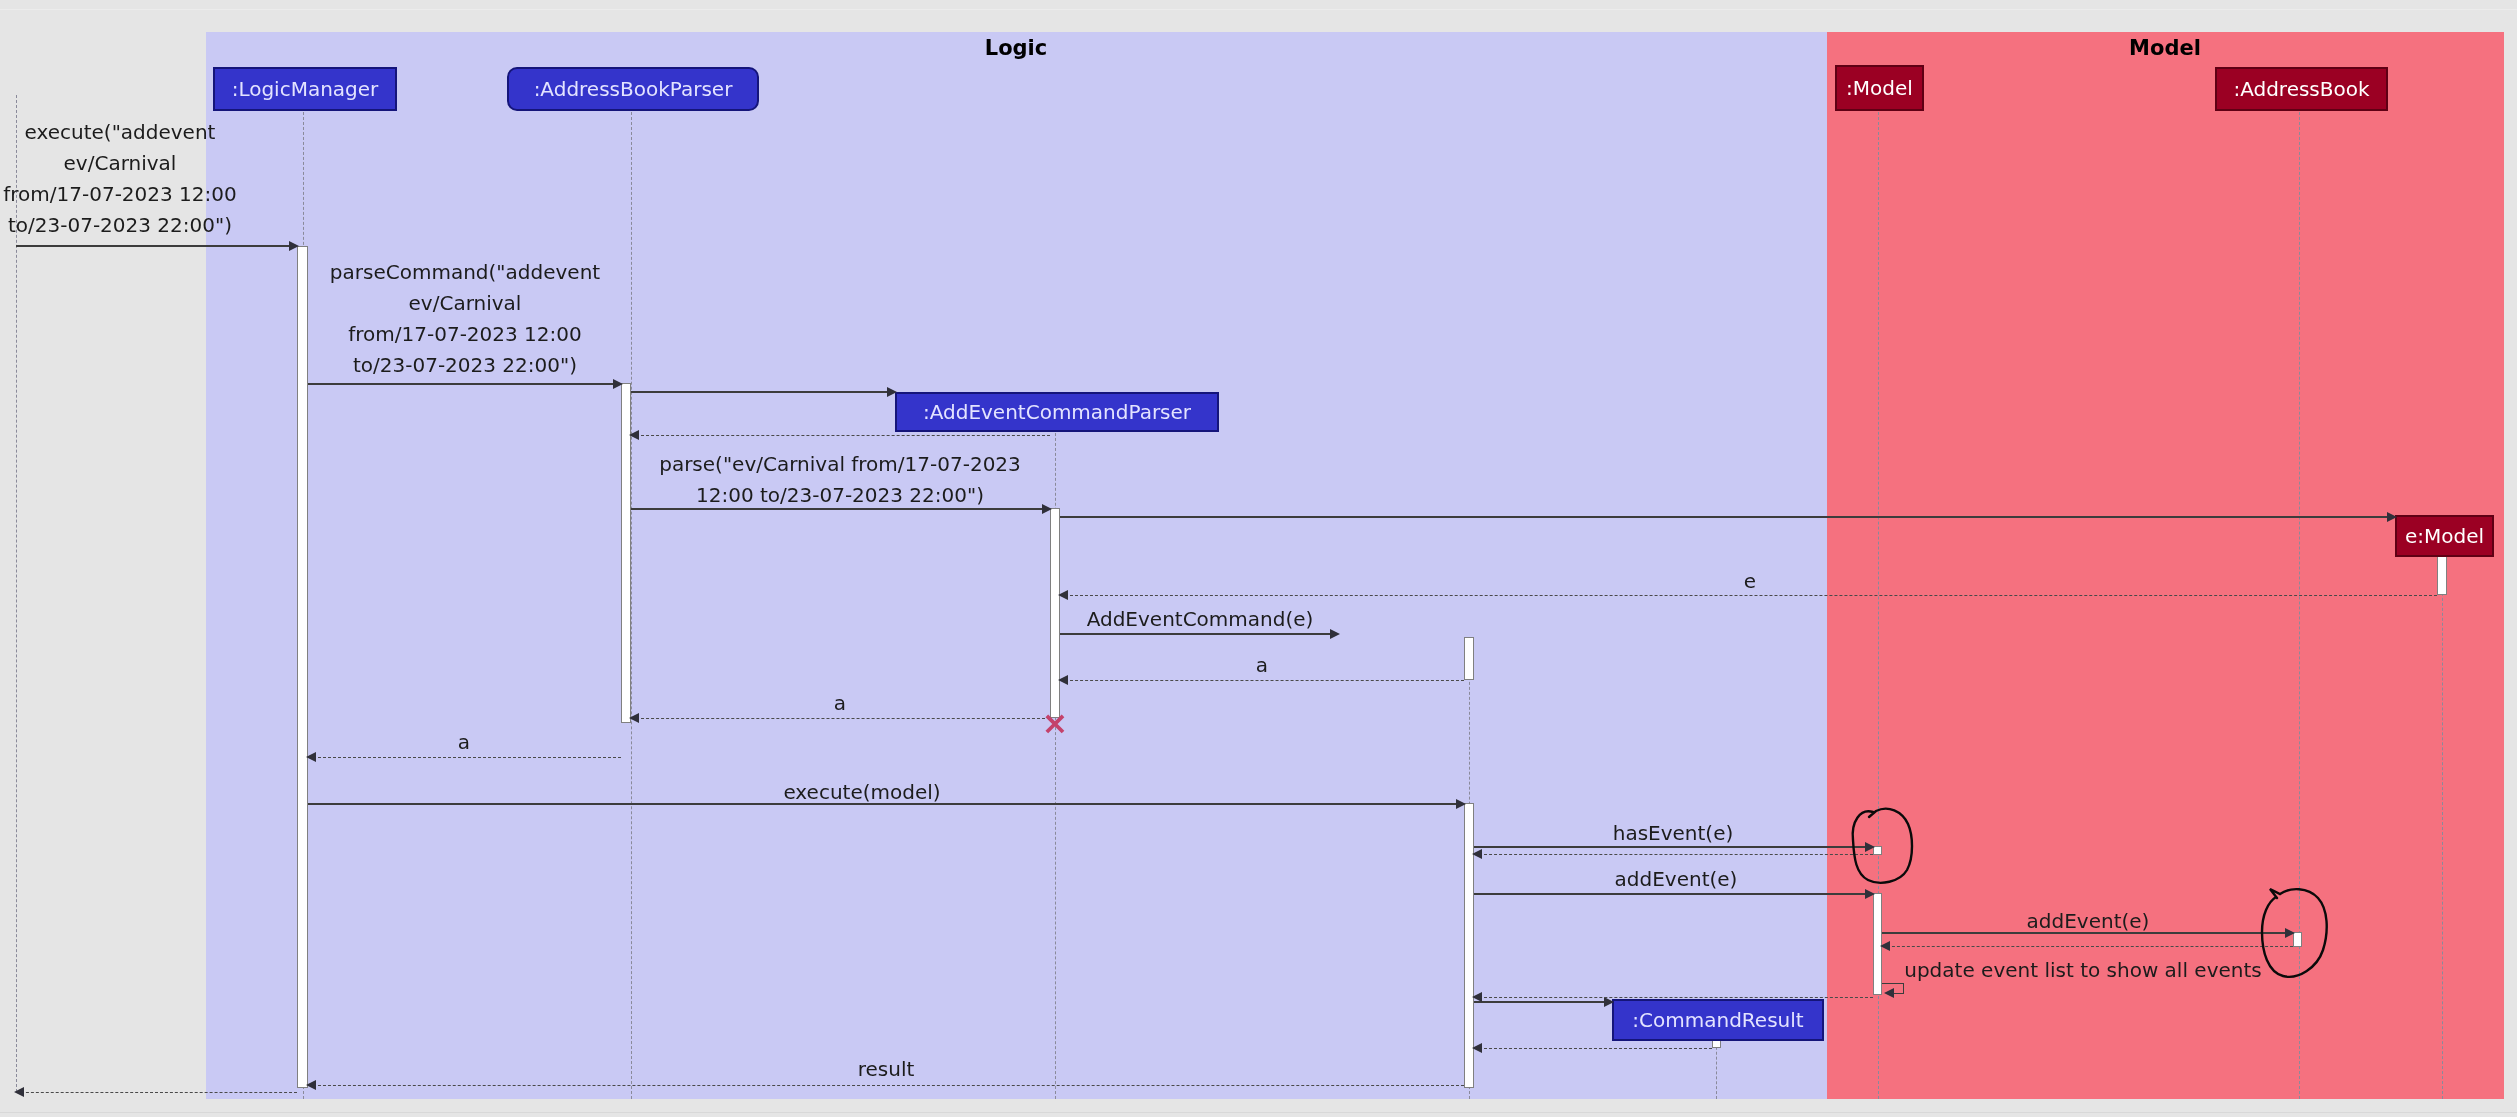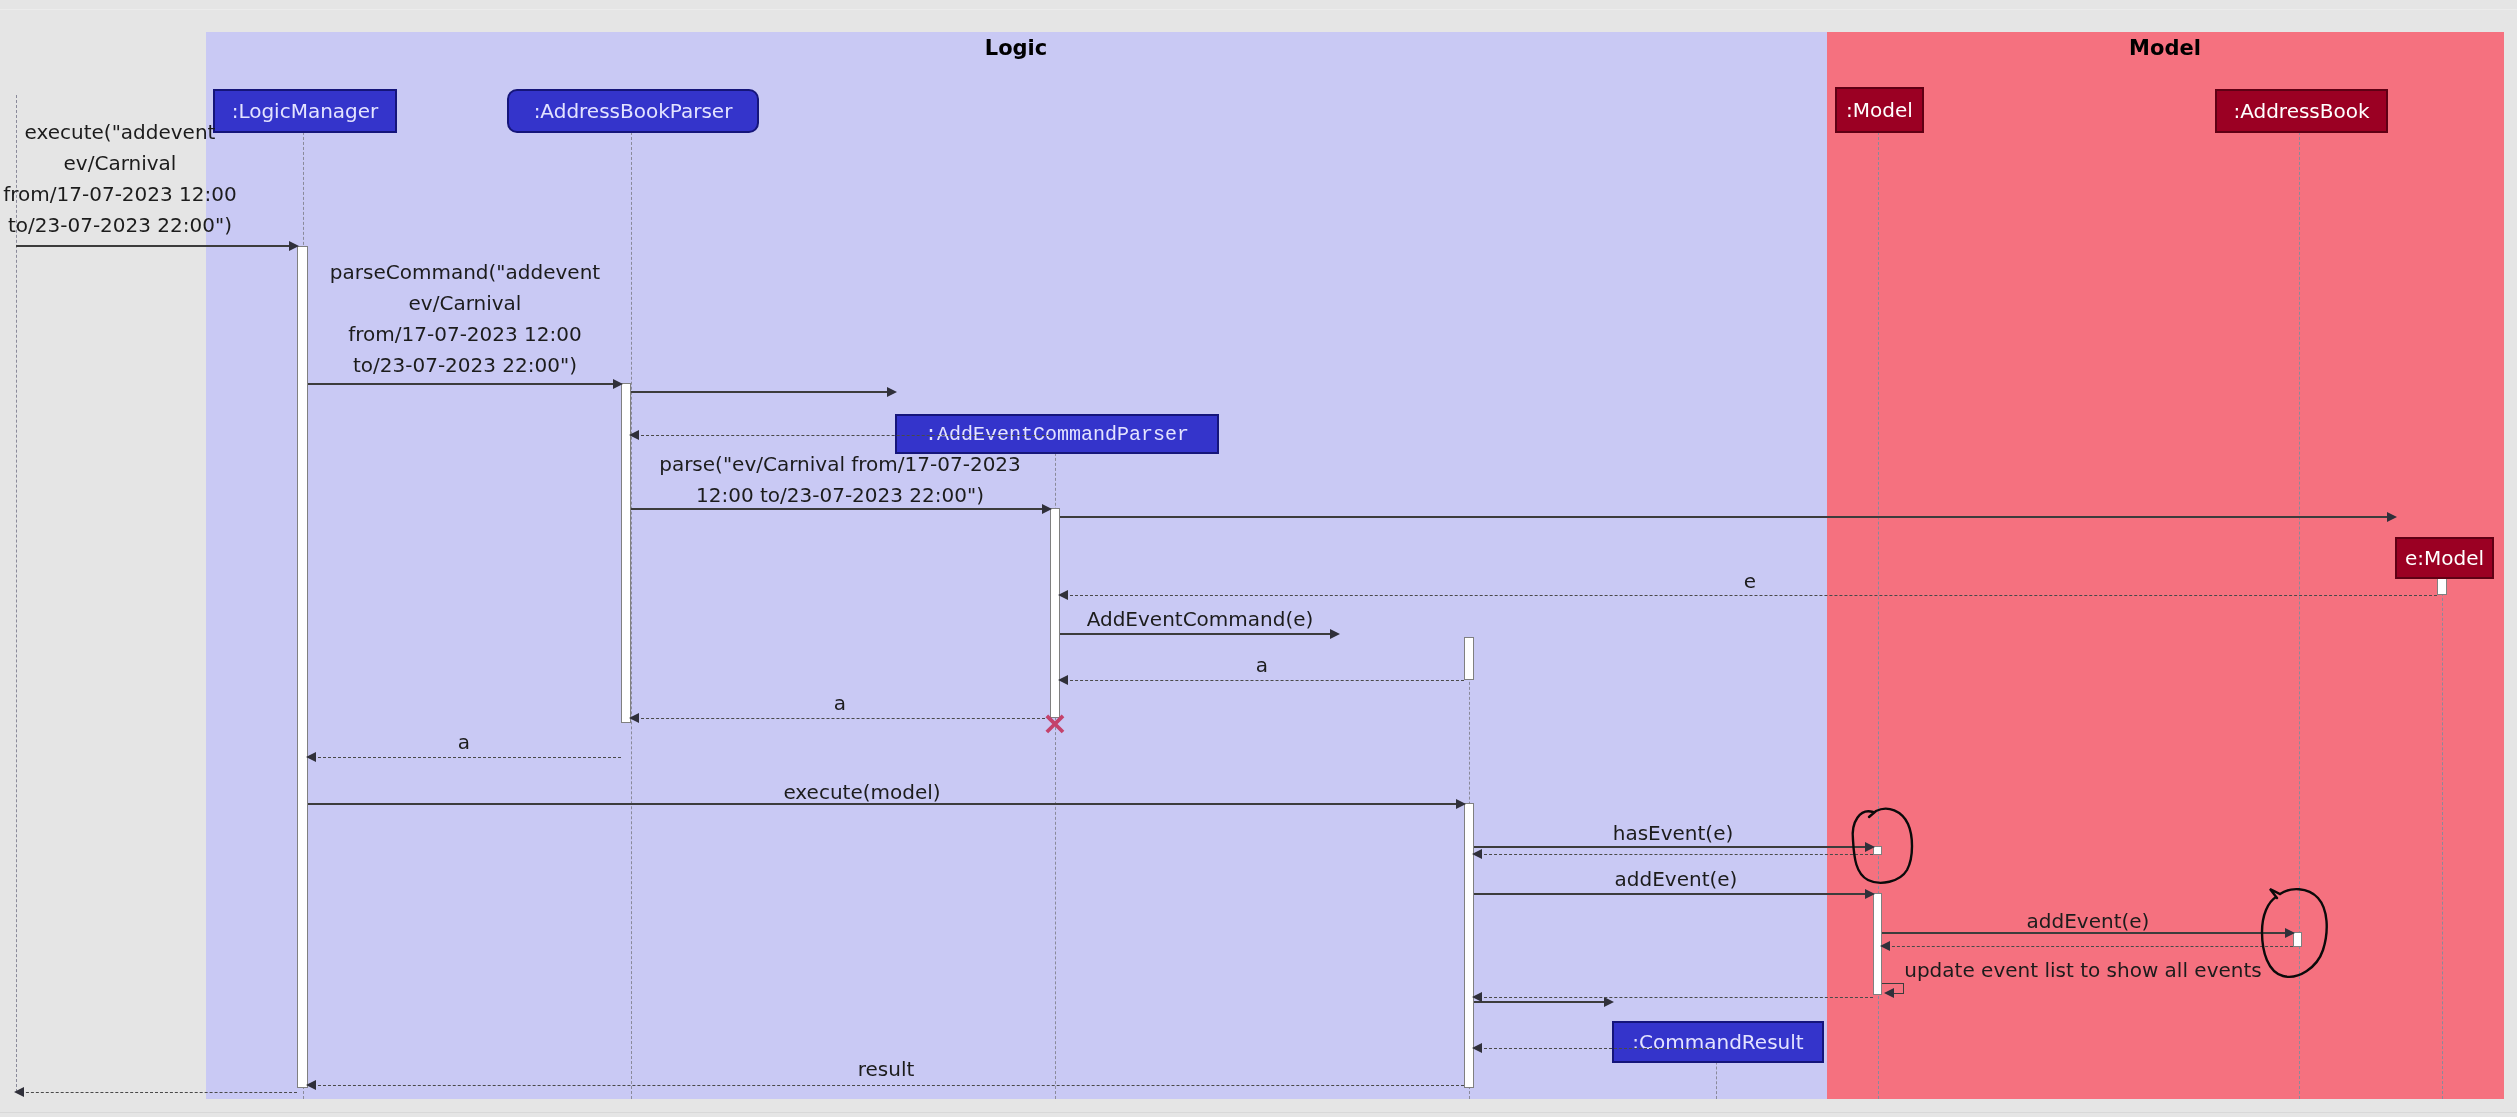--- a/index.html
+++ b/index.html
@@ -5,21 +5,21 @@
   html,body{margin:0;padding:0;background:#fff;}
   .canvas{position:relative;width:2517px;height:1117px;background:#e5e5e5;overflow:hidden;
           font-family:"DejaVu Sans","Liberation Sans",sans-serif;color:#1c1c1c;}
   .frame{position:absolute;top:32px;height:1067px;}
   .frame.logic{left:206px;width:1621px;background:#c9c9f4;}
   .frame.model{left:1827px;width:677px;background:#f5717f;}
   .frame-title{position:absolute;top:36px;width:220px;text-align:center;
                font-weight:bold;font-size:21px;color:#000;}
   .lifeline{position:absolute;width:0;border-left:1px dashed #8a8a9a;}
   .pbox{position:absolute;display:flex;align-items:center;justify-content:center;
-        font-size:20px;white-space:nowrap;margin-top:22px;}
+        font-size:20px;white-space:nowrap;}
   .pbox.blue{background:#3434cb;border:2px solid #15157a;color:#e3e3ff;}
   .pbox.maroon{background:#9b0023;border:2px solid #5f0014;color:#ffffff;}
   .act{position:absolute;background:#ffffff;border:1px solid #808080;box-sizing:border-box;}
   .arrow{position:absolute;height:0;border-top:2px solid #3c3c3c;}
   .arrow.dashed{border-top:1px dashed #4a4a4a;}
   .vline{position:absolute;width:0;border-left:1px solid #3c3c3c;}
   .tri-r{position:absolute;right:-2px;top:-6px;width:0;height:0;
          border-left:10px solid #30303a;border-top:5px solid transparent;border-bottom:5px solid transparent;}
   .tri-l{position:absolute;left:-2px;top:-6px;width:0;height:0;
          border-right:10px solid #30303a;border-top:5px solid transparent;border-bottom:5px solid transparent;}
@@ -61,21 +61,21 @@
   <div class="act" style="left:1873px;top:893px;width:9px;height:102px;"></div>
   <div class="act" style="left:2293px;top:932px;width:9px;height:15px;"></div>
   <div class="act" style="left:1712px;top:1037px;width:9px;height:11px;"></div>
 
   <div class="pbox blue" style="left:213px;top:67px;width:180px;height:40px;">
       <span>:LogicManager</span>
     </div>
   <div class="pbox blue" style="left:507px;top:67px;width:248px;height:40px;border-radius:10px;">
       <span>:AddressBookParser</span>
     </div>
-  <div class="pbox blue" style="left:895px;top:392px;width:320px;height:36px;font-family:Liberation Mono, monospace;">
+  <div class="pbox blue" style="left:895px;top:392px;width:320px;height:36px;">
       <span>:AddEventCommandParser</span>
     </div>
   <div class="pbox blue" style="left:1612px;top:999px;width:208px;height:38px;text-align:right;">
       <span>:CommandResult</span>
     </div>
   <div class="pbox maroon" style="left:1835px;top:65px;width:85px;height:42px;">
       <span>:Model</span>
     </div>
   <div class="pbox maroon" style="left:2215px;top:67px;width:169px;height:40px;">
       <span>:AddressBook</span>

